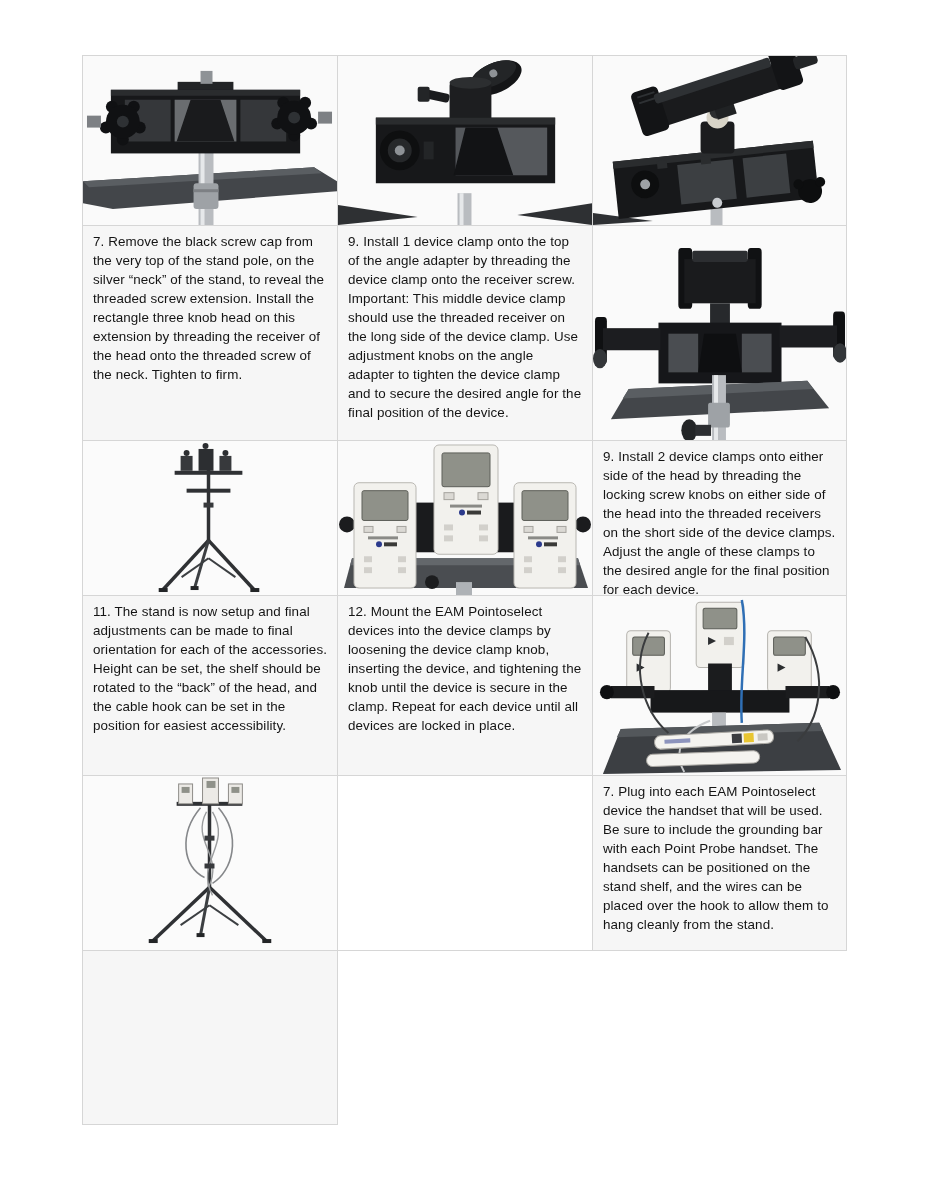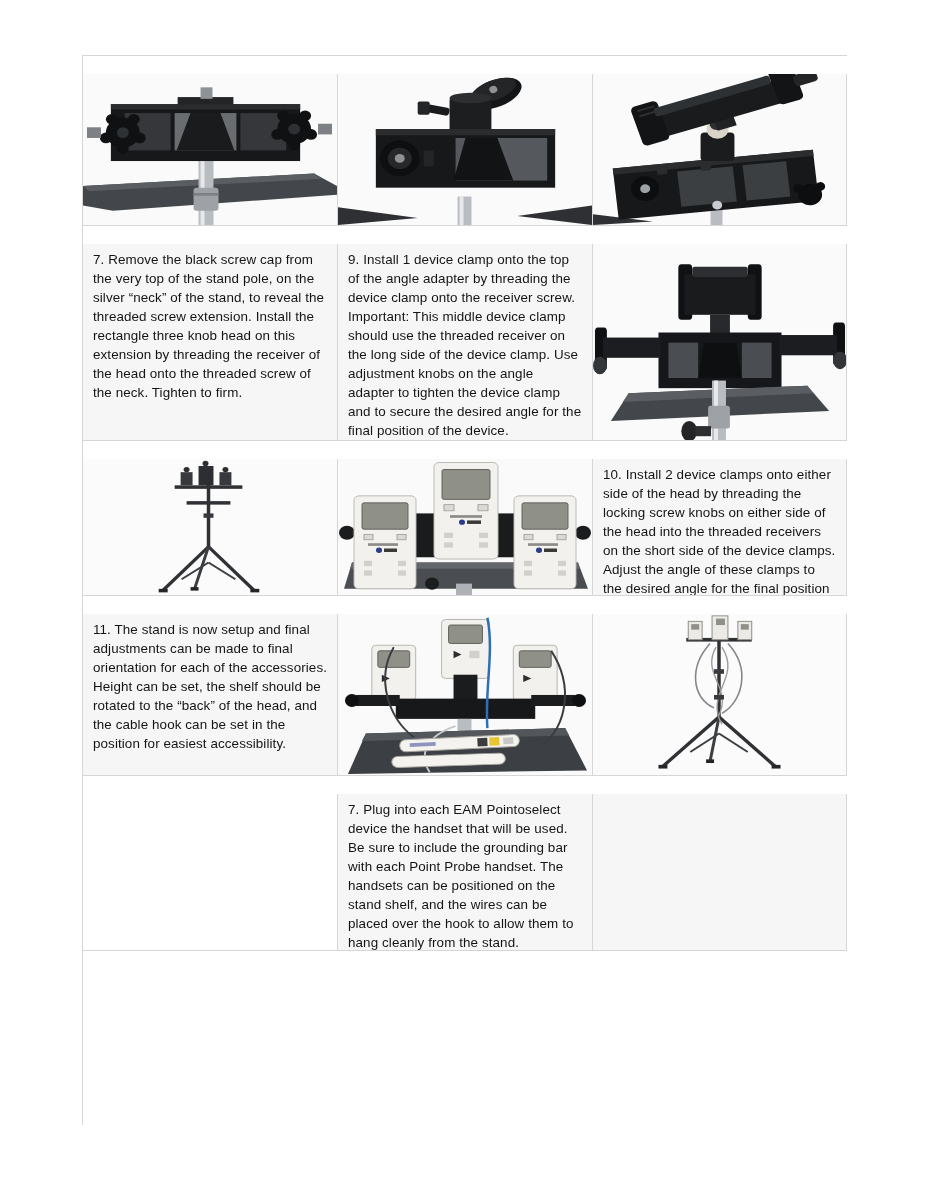--- a/index.html
+++ b/index.html
@@ -21,21 +21,20 @@
     grid-template-rows:170px 215px 155px 180px 175px 174px;
     border-top:1px solid var(--border);
     border-left:1px solid var(--border);
     background:#ffffff;
   }
   .cell{
     border-right:1px solid var(--border);
     border-bottom:1px solid var(--border);
     box-sizing:border-box;
     overflow:hidden;
-    margin-top:18px;
   }
   .text-cell{
     background:var(--text-bg);
     padding:6px 10px 0 10px;
     font-size:13.4px;
     line-height:19px;
     letter-spacing:0.1px;
   }
   .photo-cell{background:#ffffff;}
   .photo-cell svg{display:block;width:100%;height:100%;}
@@ -249,22 +248,23 @@
         <circle cx="201" cy="104" r="3" fill="#2b3a8c"></circle>
         <rect x="206" y="102" width="13" height="4" fill="#3a3a38"></rect>
         <rect x="186" y="116" width="8" height="6" fill="#d2d0cb"></rect>
           <rect x="220" y="116" width="8" height="6" fill="#d2d0cb"></rect>
         <rect x="186" y="127" width="8" height="6" fill="#d2d0cb"></rect>
           <rect x="220" y="127" width="8" height="6" fill="#d2d0cb"></rect>
       </g>
     </svg>
   </div>
 
-  <div class="cell text-cell">10. Install 2 device clamps onto either side of the head by threading the locking screw knobs on either side of the head into the threaded receivers on the short side of the device clamps. Adjust the angle of these clamps to the desired angle for the final position for each device.</div>
+  <div class="cell text-cell">9. Install 2 device clamps onto either side of the head by threading the locking screw knobs on either side of the head into the threaded receivers on the short side of the device clamps. Adjust the angle of these clamps to the desired angle for the final position for each device.</div>
   <div class="cell text-cell">11. The stand is now setup and final adjustments can be made to final orientation for each of the accessories. Height can be set, the shelf should be rotated to the “back” of the head, and the cable hook can be set in the position for easiest accessibility.</div>
+  <div class="cell text-cell">12. Mount the EAM Pointoselect devices into the device clamps by loosening the device clamp knob, inserting the device, and tightening the knob until the device is secure in the clamp. Repeat for each device until all devices are locked in place.</div>
 
   <div class="cell photo-cell">
     <svg viewBox="0 0 255 175" preserveAspectRatio="none">
       <rect width="255" height="175" fill="#fafafa"></rect>
       <rect x="104" y="6" width="48" height="64" rx="4" fill="#f2f1ed" stroke="#b5b3ae"></rect>
       <rect x="111" y="12" width="34" height="20" rx="2" fill="#8f9189" stroke="#5c5e58"></rect>
       <polygon points="116,40 124,44 116,48" fill="#2c2e30"></polygon>
       <rect x="132" y="40" width="10" height="8" fill="#d2d0cb"></rect>
       <rect x="34" y="34" width="44" height="60" rx="4" fill="#f2f1ed" stroke="#b5b3ae"></rect>
       <rect x="40" y="40" width="32" height="18" rx="2" fill="#8f9189" stroke="#5c5e58"></rect>

